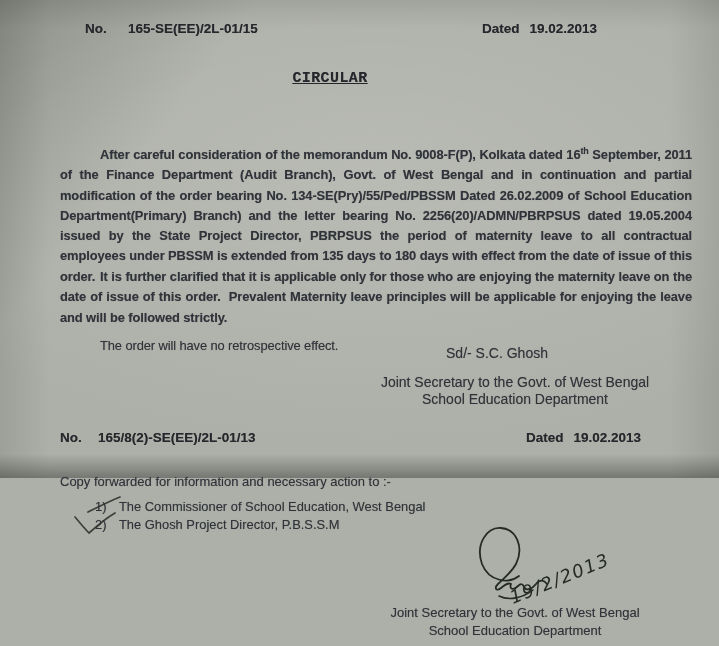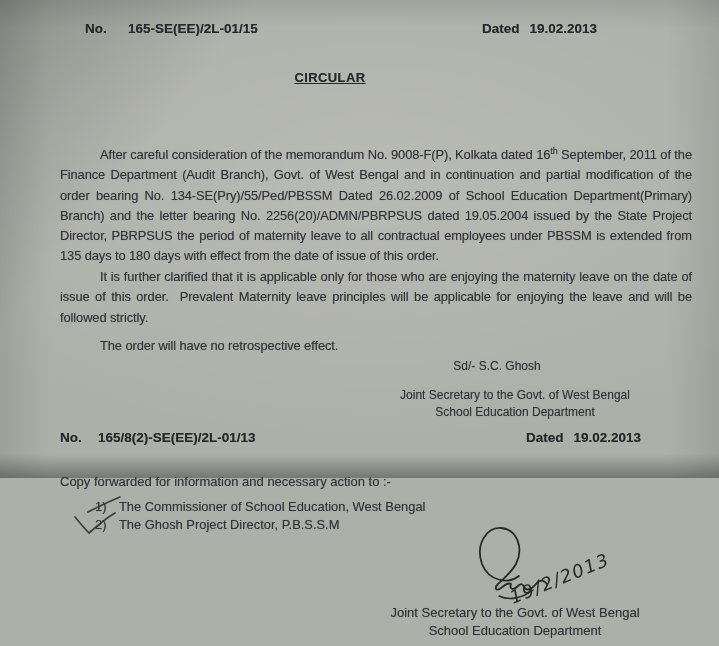--- a/index.html
+++ b/index.html
@@ -23,36 +23,37 @@
   .bold  { font-weight:bold; color:#26272c; text-shadow:0 0 0.6px rgba(38,39,44,0.5); }
   .abs   { position:absolute; }
 
   .hdr-no    { top:21px; left:85px;  font-size:13.5px; }
   .hdr-ref   { top:21px; left:128px; font-size:13.5px; }
   .hdr-dated { top:21px; left:482px; font-size:13.5px; }
   .dated-gap { display:inline-block; width:10px; }
 
   .title{
     top:70px; left:0; width:660px; text-align:center;
-    font-size:13px; font-weight:bold; letter-spacing:0.4px;
+    font-size:15px; font-weight:bold; letter-spacing:0.4px;
     text-decoration:underline; color:#26272c;
     text-shadow:0 0 0.6px rgba(38,39,44,0.5);
+    font-family:Liberation Mono, monospace;
   }
 
   .para{
     left:60px; width:632px; font-size:12.9px; line-height:20.3px;
     text-align:justify; letter-spacing:-0.1px; white-space:pre-wrap;
   }
-  .para.indent{ text-indent:40px; }
+  .para.indent{ text-indent:40px;font-weight:bold; }
   .p1{ top:145px; }
   .p2{ top:267px; }
   .p3{ top:336px; left:100px; width:560px; text-align:left; }
   sup{ font-size:9px; vertical-align:super; line-height:0; }
 
-  .sd-block{ top:358px; left:350px; width:330px; text-align:center; font-size:12px; line-height:17.5px; }
+  .sd-block{ top:345px; left:350px; width:330px; text-align:center; font-size:14px; line-height:17.5px; }
   .sd-line{ display:block; transform:translateX(-18px); margin-bottom:11px; }
 
   .ref2-no    { top:430px; left:60px;  font-size:13.5px; }
   .ref2-ref   { top:430px; left:98px;  font-size:13.5px; }
   .ref2-dated { top:430px; left:526px; font-size:13.5px; }
 
   .copy-line{ top:474px; left:60px; font-size:13px; }
 
   .recipients{ top:498px; left:95px; font-size:12.9px; line-height:17.6px; }
   .recipient-row{ display:flex; }

